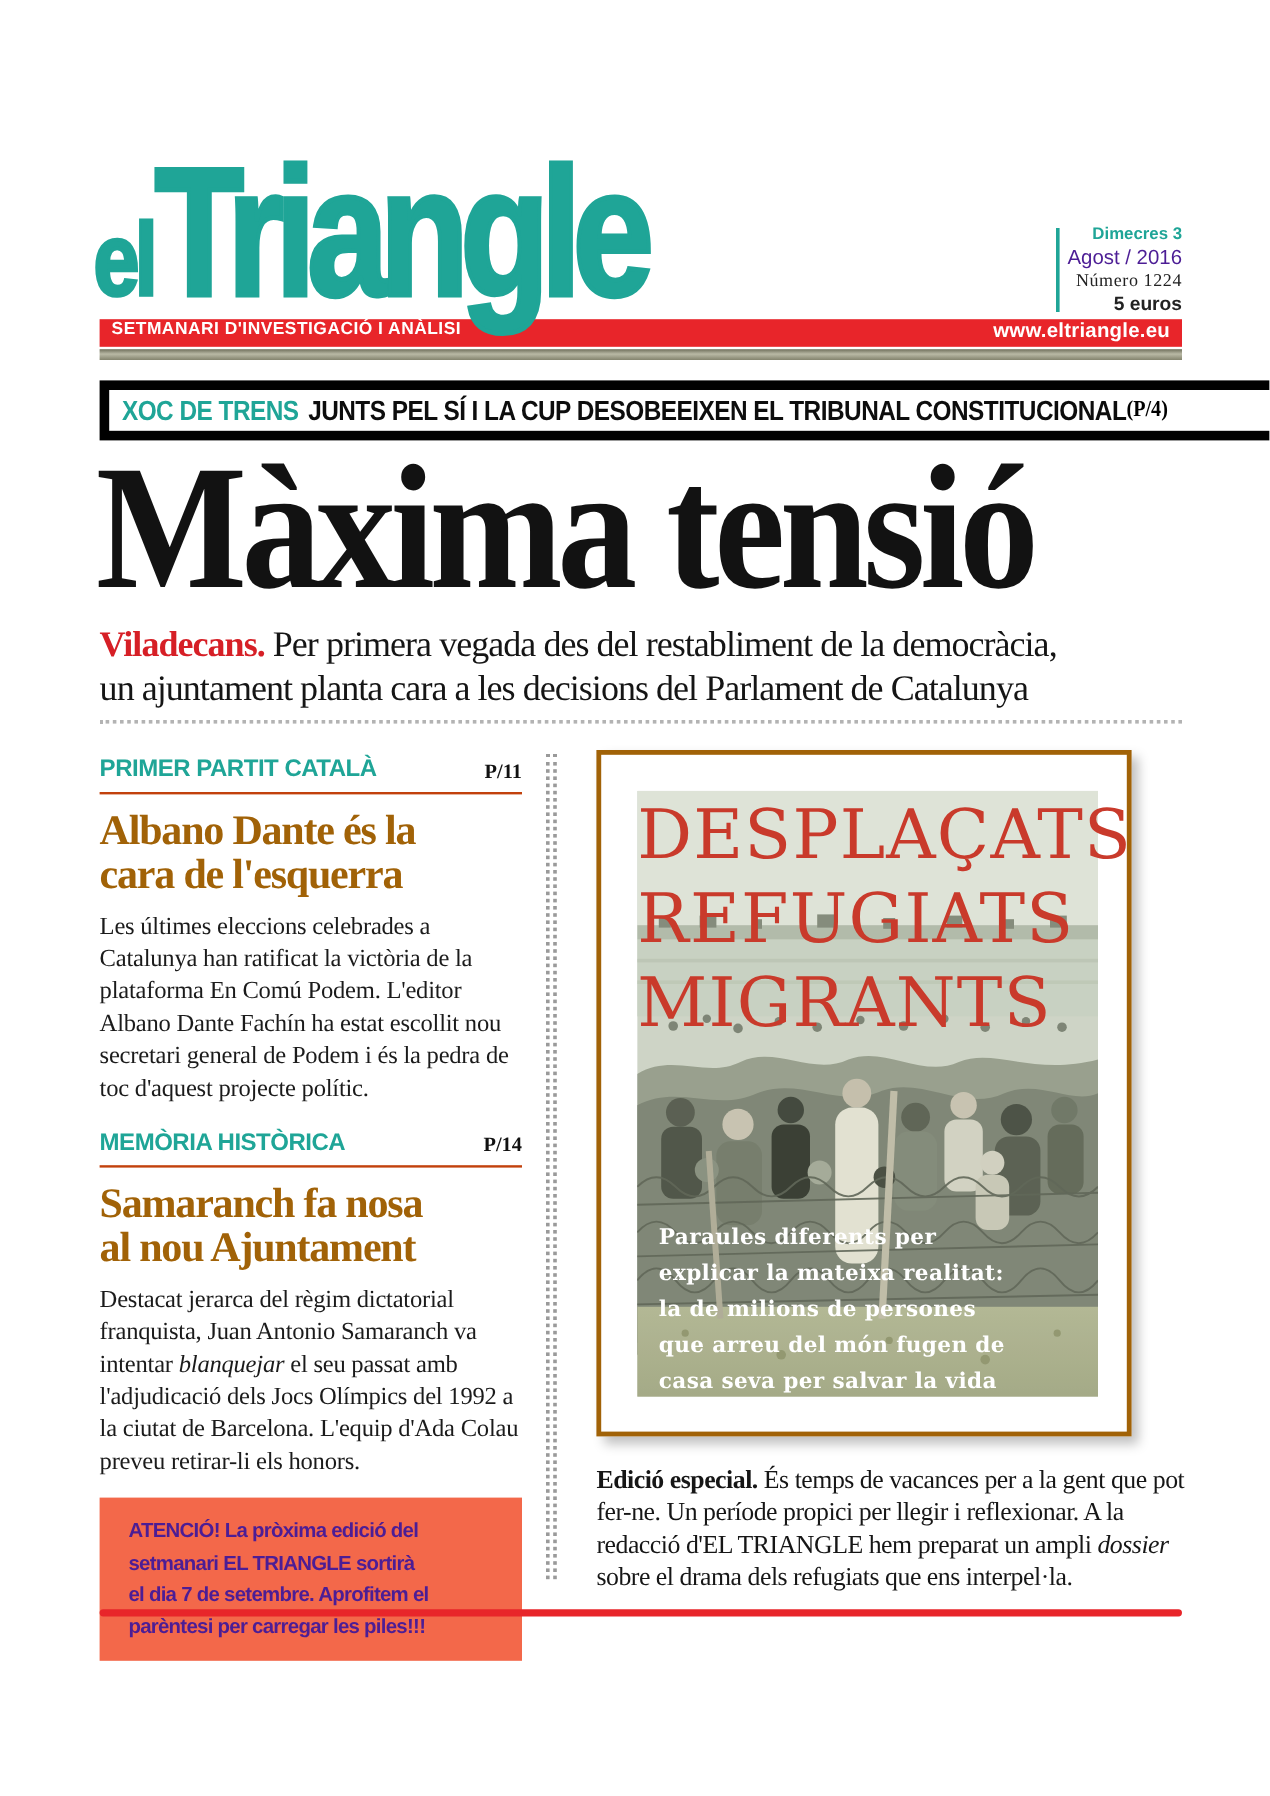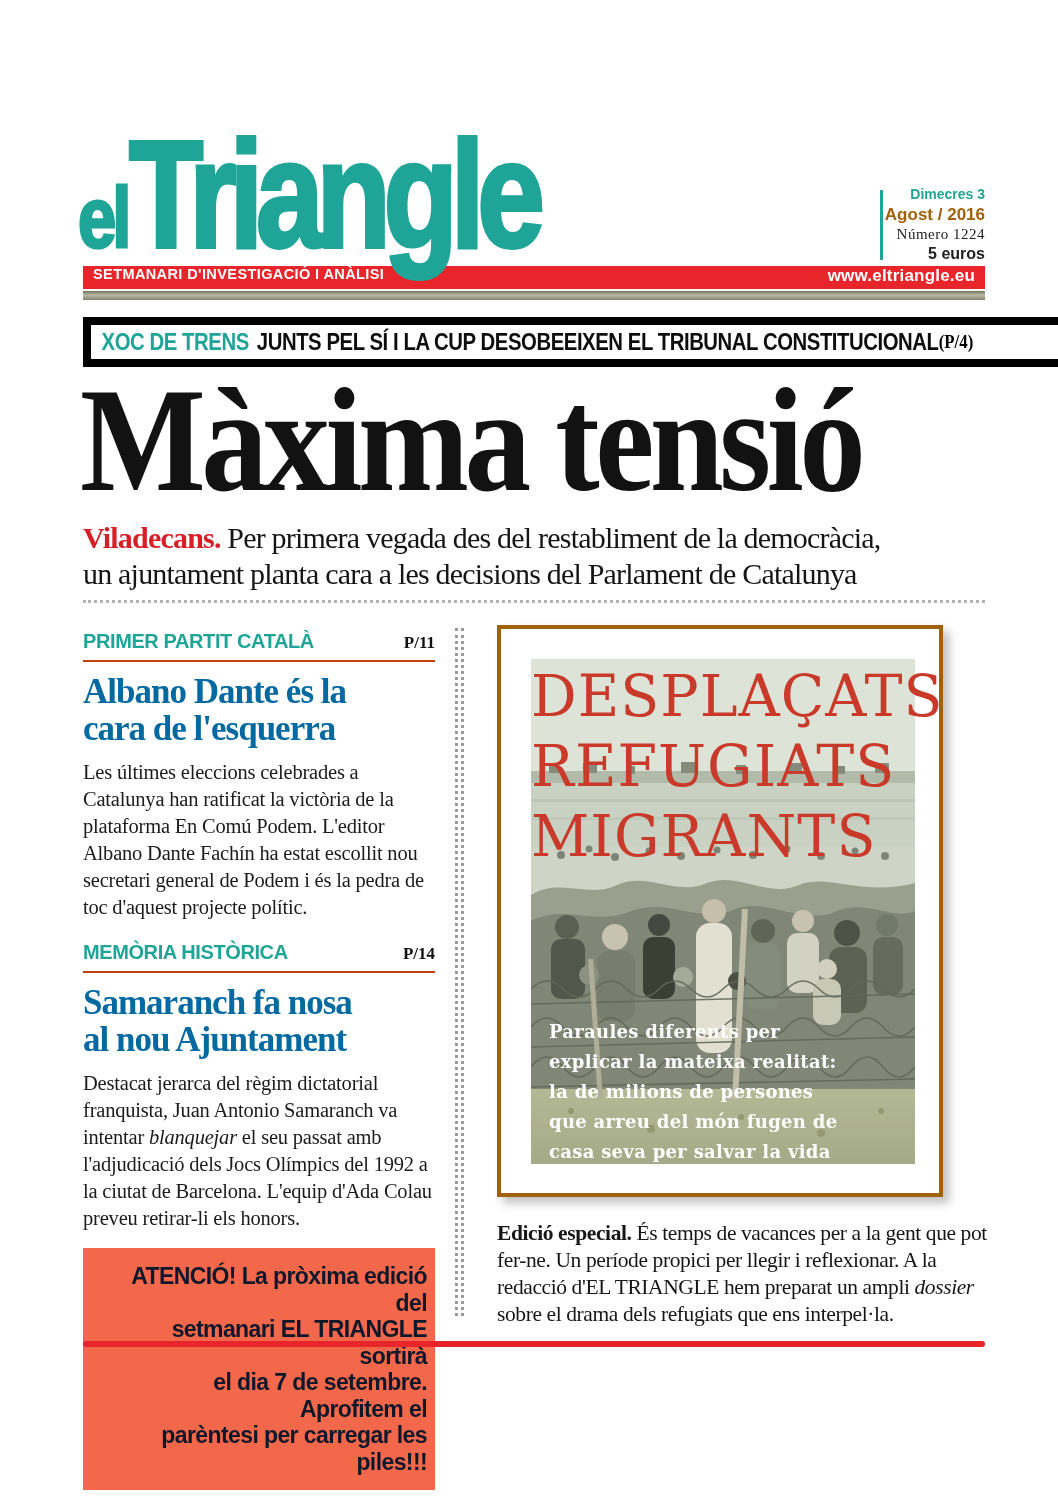--- a/index.html
+++ b/index.html
@@ -9,21 +9,21 @@
   
   .logo{position:absolute;left:78px;top:118px;z-index:5;color:#1fa597;
         transform:scaleX(0.80);transform-origin:0 0;white-space:nowrap;
         display:flex;align-items:baseline;font-weight:bold;line-height:1;}
   .logo .el{font-size:86px;letter-spacing:-5px;-webkit-text-stroke:3px #1fa597;}
   .logo .big{font-size:152px;letter-spacing:-9px;-webkit-text-stroke:4px #1fa597;margin-left:2px;}
 
   .dateline-rule{position:absolute;left:880px;top:190px;width:3px;height:70px;background:#1fa597;}
   .dateblock{position:absolute;left:873px;top:186px;width:112px;text-align:right;line-height:1.25;}
   .dateblock .d1{color:#1fa597;font-weight:bold;font-size:14px;}
-  .dateblock .d2{color:#a16207;font-weight:bold;font-size:17px;}
+  .dateblock .d2{color:#4c1d95;font-weight:normal;font-size:17px;}
   .dateblock .d3{font-family:"Liberation Serif",serif;font-size:15px;color:#222;letter-spacing:.5px;}
   .dateblock .d4{font-size:16px;color:#222;font-weight:600;}
 
   .redbar{position:absolute;left:83px;top:266px;width:902px;height:23px;background:#e8252a;
           display:flex;justify-content:space-between;padding:0 10px;box-sizing:border-box;}
   .redbar .tag{color:#fff;font-weight:bold;font-size:14.5px;letter-spacing:.4px;}
   .redbar .url{color:#fff;font-weight:bold;font-size:17px;letter-spacing:.2px;}
   .olivebar{position:absolute;left:83px;top:291px;width:902px;height:9px;
             background:linear-gradient(#6f6f5b,#b9b9a5 45%,#84846e);}
 
@@ -48,27 +48,27 @@
   
   .colsep{position:absolute;left:455px;top:628px;width:3px;height:688px;
           border-left:3px dotted #9a9a9a;border-right:3px dotted #9a9a9a;}
 
   .leftcol{position:absolute;left:83px;top:630px;width:352px;}
   .kickrow{display:flex;align-items:flex-end;justify-content:space-between;
            border-bottom:2px solid #c2410c;padding-bottom:7px;}
   .kickrow .k{color:#1fa597;font-weight:bold;font-size:20px;letter-spacing:-0.4px;}
   .kickrow .p{font-family:"Liberation Serif",serif;font-weight:bold;font-size:17px;color:#111;}
   .arthead{font-family:"Liberation Serif",serif;font-weight:bold;font-size:35px;line-height:37px;
-           letter-spacing:-1px;color:#0369a1;margin-top:11px;}
+           letter-spacing:-1px;color:#a16207;margin-top:11px;}
   .artbody{font-family:"Liberation Serif",serif;font-size:20.5px;line-height:27px;
            letter-spacing:-0.2px;color:#1b1b1b;margin-top:12px;}
   .sp2{margin-top:20px;}
 
-  .notice{background:#f3684a;margin-top:16px;padding:15px 8px 15px 24px;color:#0f172a;
-          font-weight:bold;font-size:23px;line-height:26.5px;letter-spacing:-0.6px;text-align:right;}
+  .notice{background:#f3684a;margin-top:16px;padding:15px 8px 15px 24px;color:#4c1d95;
+          font-weight:bold;font-size:17px;line-height:26.5px;letter-spacing:-0.6px;}
 
   
   .cover{position:absolute;left:497px;top:625px;width:446px;height:572px;background:#fff;
          border:4px solid #a16207;box-sizing:border-box;box-shadow:6px 6px 9px rgba(0,0,0,.25);}
   .cover .photo{position:absolute;left:30px;top:30px;width:384px;height:505px;}
   .cover .photo svg{display:block;width:100%;height:100%;}
   .cover-title{position:absolute;left:30px;top:32px;width:400px;color:#c93a2b;
          font-family:"DejaVu Serif",serif;font-size:57px;line-height:70px;letter-spacing:1px;
          white-space:nowrap;}
   .cover-caption{position:absolute;left:48px;top:388px;width:310px;color:#fff;

